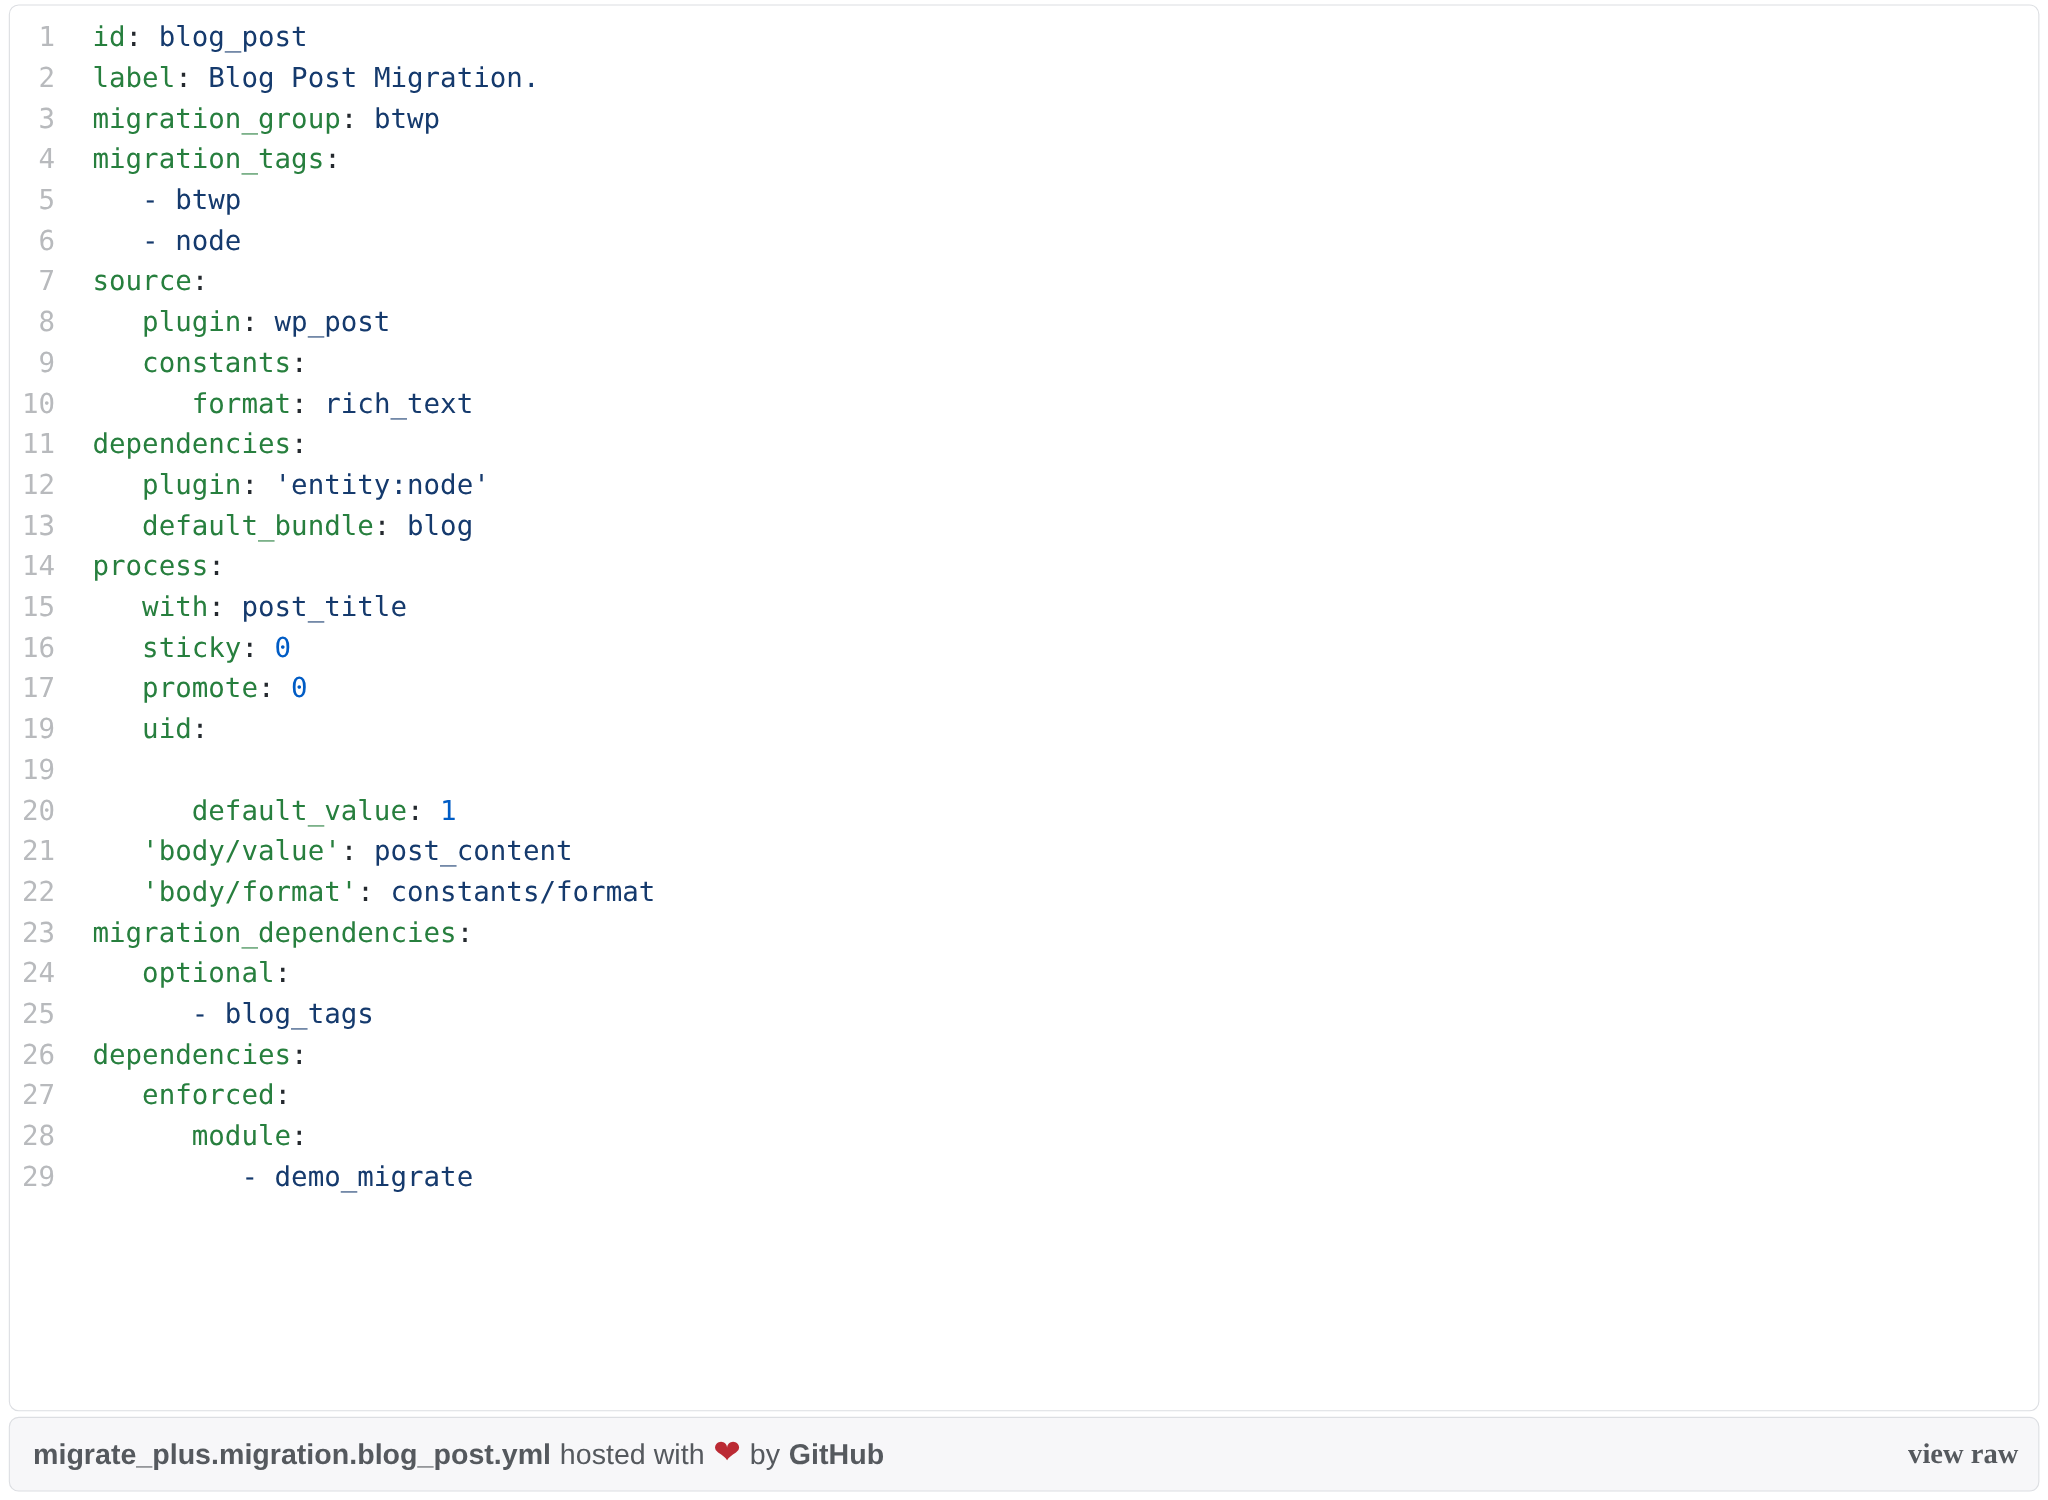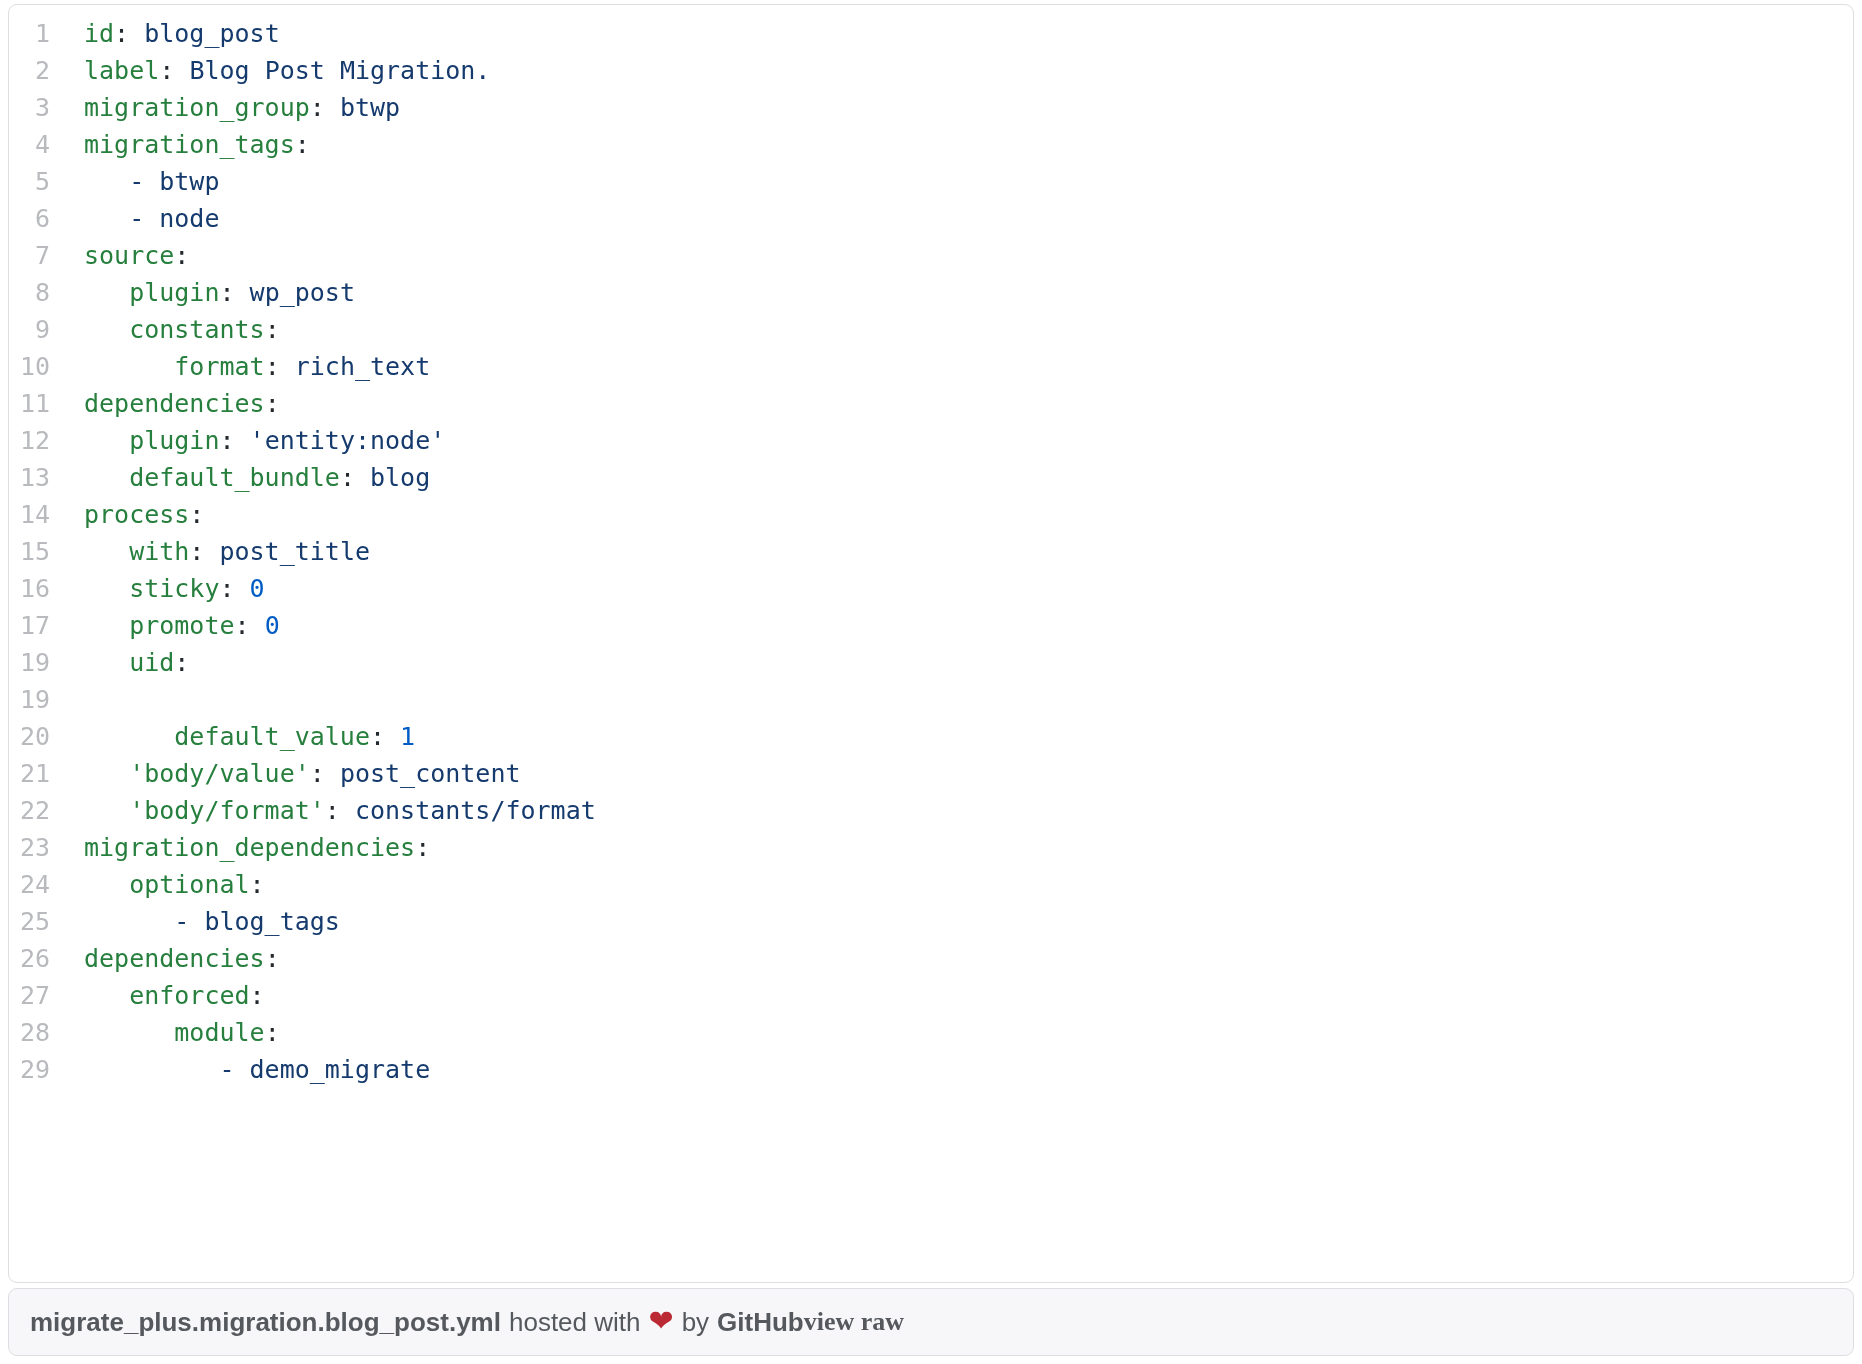--- a/index.html
+++ b/index.html
@@ -50,20 +50,21 @@
 
   .footer {
     box-sizing: border-box;
     margin-top: 5px;
     height: 68px;
     background: var(--c-footer-bg);
     border: 1px solid var(--c-border);
     border-radius: 9px;
     display: flex;
     align-items: center;
+    justify-content: space-between;
     padding: 0 18px 0 21px;
     font-family: "Liberation Sans", sans-serif;
     font-size: 26px;
     color: var(--c-footer-text);
   }
   .footer-left {
     display: flex;
     align-items: center;
     gap: 8px;
   }

